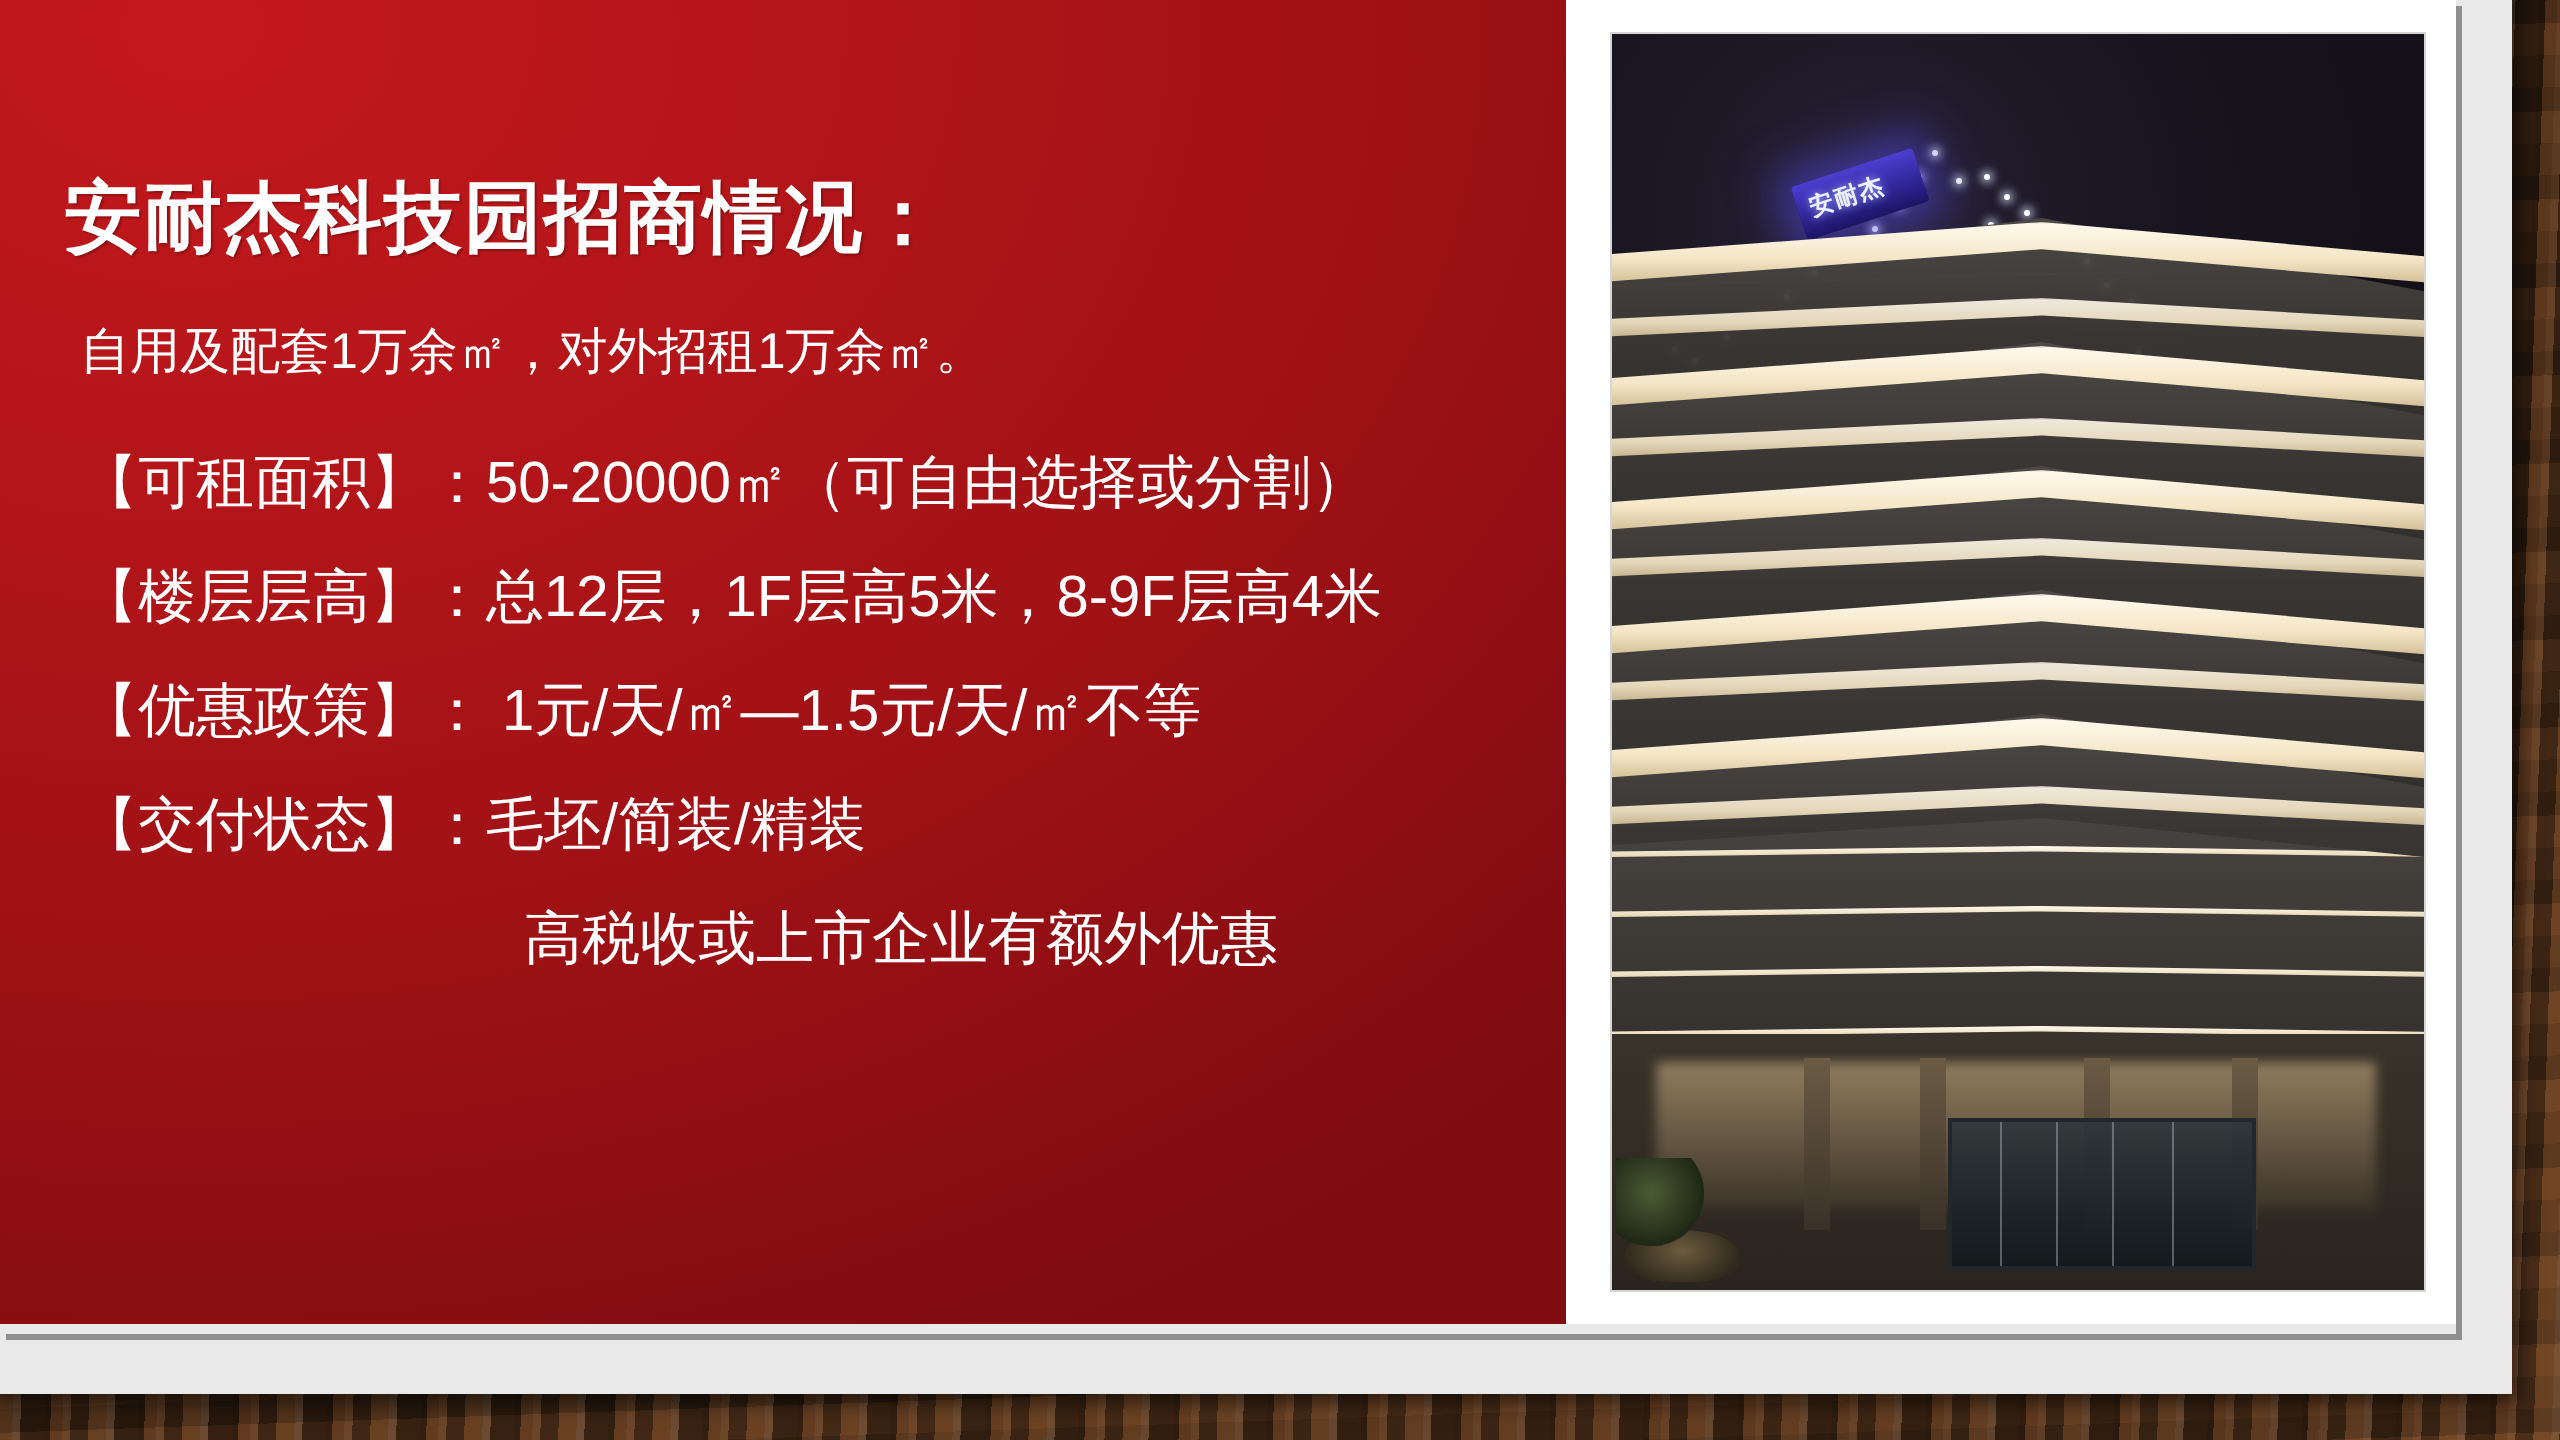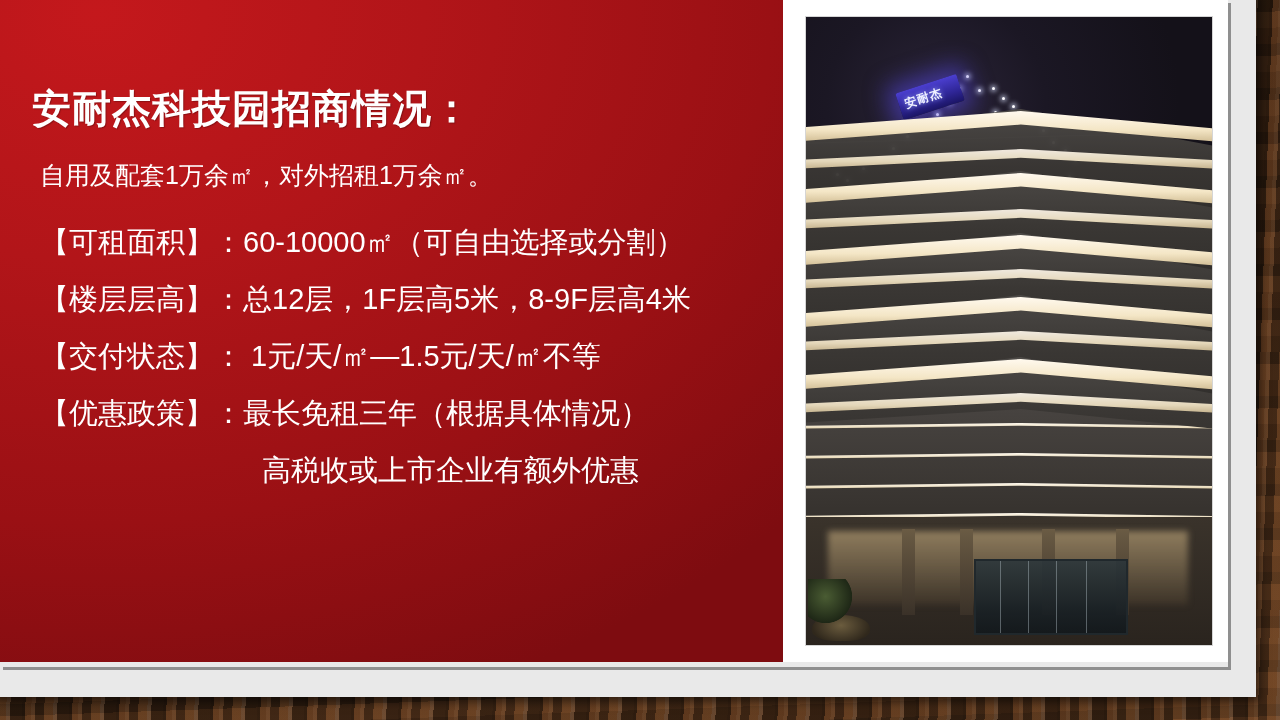--- a/index.html
+++ b/index.html
@@ -289,24 +289,24 @@
 
       <div id="red-panel"></div>
 
       <div id="text-block">
 
         <div id="slide-title">安耐杰科技园招商情况：</div>
 
         <div id="slide-subtitle">自用及配套1万余㎡，对外招租1万余㎡。</div>
 
         <div id="bullet-list">
-          <div class="bullet-line">【可租面积】：60-10000㎡（可自由选择或分割）</div>
+          <div class="bullet-line">【可租面积】：50-20000㎡（可自由选择或分割）</div>
           <div class="bullet-line">【楼层层高】：总12层，1F层高5米，8-9F层高4米</div>
-          <div class="bullet-line">【交付状态】： 1元/天/㎡—1.5元/天/㎡不等</div>
-          <div class="bullet-line">【优惠政策】：最长免租三年（根据具体情况）</div>
+          <div class="bullet-line">【优惠政策】： 1元/天/㎡—1.5元/天/㎡不等</div>
+          <div class="bullet-line">【交付状态】：毛坯/简装/精装</div>
           <div class="bullet-line indented">高税收或上市企业有额外优惠</div>
         </div>
 
       </div>
 
       <div id="photo-frame">
         <div id="photo">
 
           <div class="sky"></div>
           <div class="powerline"></div>

